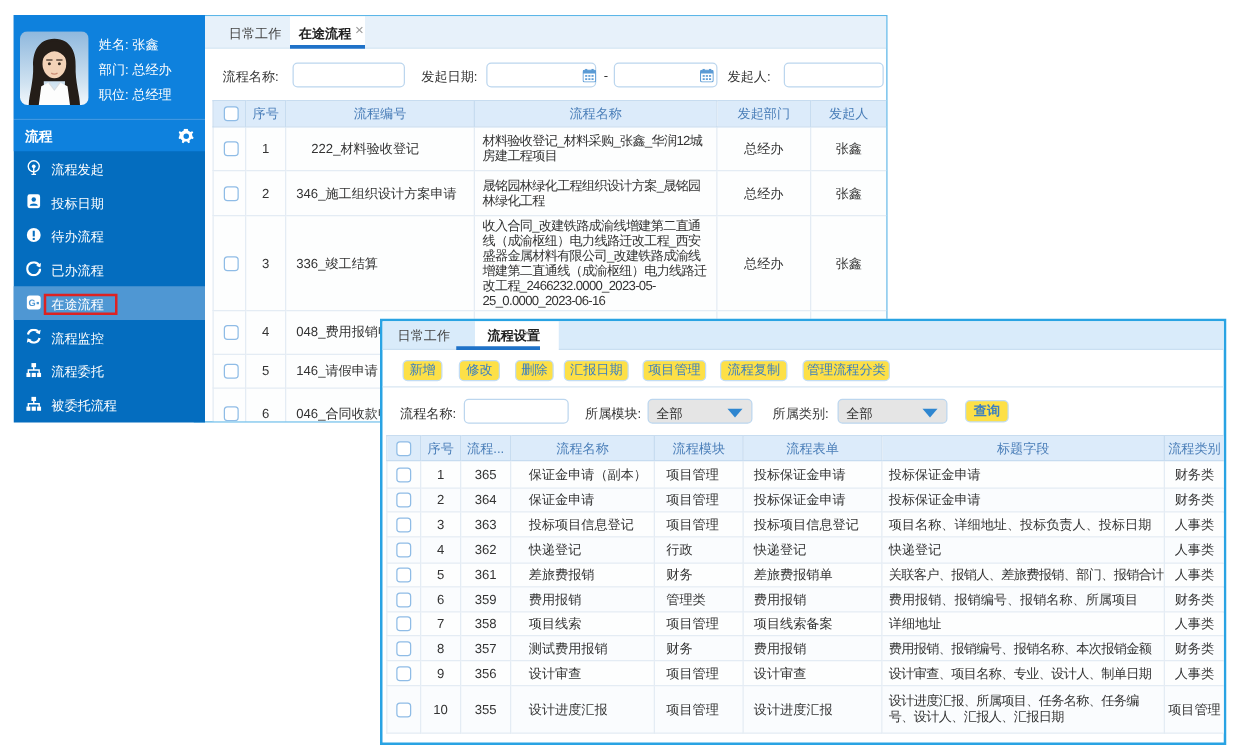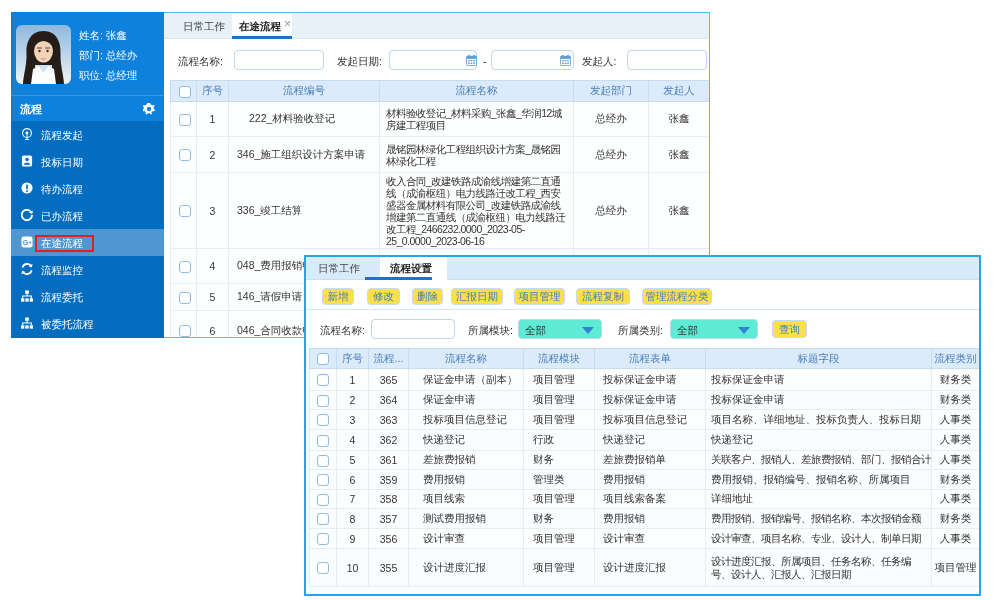--- a/index.html
+++ b/index.html
@@ -49,21 +49,21 @@
 #backwin .cb { margin-left:2px; }
 .tn { letter-spacing:-0.55px; }
 .tt { letter-spacing:-0.5px; }
 .cb { display:inline-block; width:12px; height:12px; border:1px solid #8fbce6; border-radius:3px; background:#fff; vertical-align:middle; }
 
 
 
 .btn { position:absolute; height:17px; background:#fde047; border:1px solid #c2dcf4; border-radius:4px; color:#3c7fc0; font-size:10.5px; text-align:center; line-height:15px; }
 
 
-.dd { position:absolute; height:20px; background:#5eead4; border:1px solid #bcd6ee; border-radius:4px; font-size:10.5px; color:#333; }
+.dd { position:absolute; height:20px; background:#e5e5e5; border:1px solid #bcd6ee; border-radius:4px; font-size:10.5px; color:#333; }
 .dd .v { position:absolute; left:6px; top:4px; }
 .dd .caret { position:absolute; right:7px; top:7px; width:0; height:0; border-left:6px solid transparent; border-right:6px solid transparent; border-top:7px solid #2e86d0; }
 
 
 #wm { left:862px; top:548px; width:138px; height:46px; z-index:60; }
 #wmtext { position:absolute; left:35px; top:3px; font-size:23px; font-weight:bold; color:#67799c; white-space:nowrap; }
 #wmurl { position:absolute; left:9px; top:29px; font-size:13px; font-weight:bold; color:#cd4436; font-family:"Liberation Serif",serif; white-space:nowrap; letter-spacing:0.4px; }
 </style>
 </head>
 <body>
@@ -317,21 +317,21 @@
   <div class="lbl" style="left:162px; top:67px;">所属模块:</div>
   <div class="dd" style="left:212px; top:62px; width:84px;">
         <span class="v">全部</span>
         <span class="caret"></span>
       </div>
   <div class="lbl" style="left:312px; top:67px;">所属类别:</div>
   <div class="dd" style="left:364px; top:62px; width:88px;">
         <span class="v">全部</span>
         <span class="caret"></span>
       </div>
-  <div class="btn" style="left:466px; top:63px; width:35px; height:18px; line-height:16px;">查询</div>
+  <div class="btn" style="left:466px; top:63px; width:35px; height:18px; line-height:16px;font-weight:bold;">查询</div>
 
   <table class="tbl" style="left:3px; top:91px; width:670px;">
     <colgroup>
           <col style="width:27px">
           <col style="width:32px">
           <col style="width:40px">
           <col style="width:115px">
           <col style="width:71px">
           <col style="width:111px">
           <col style="width:226px">

